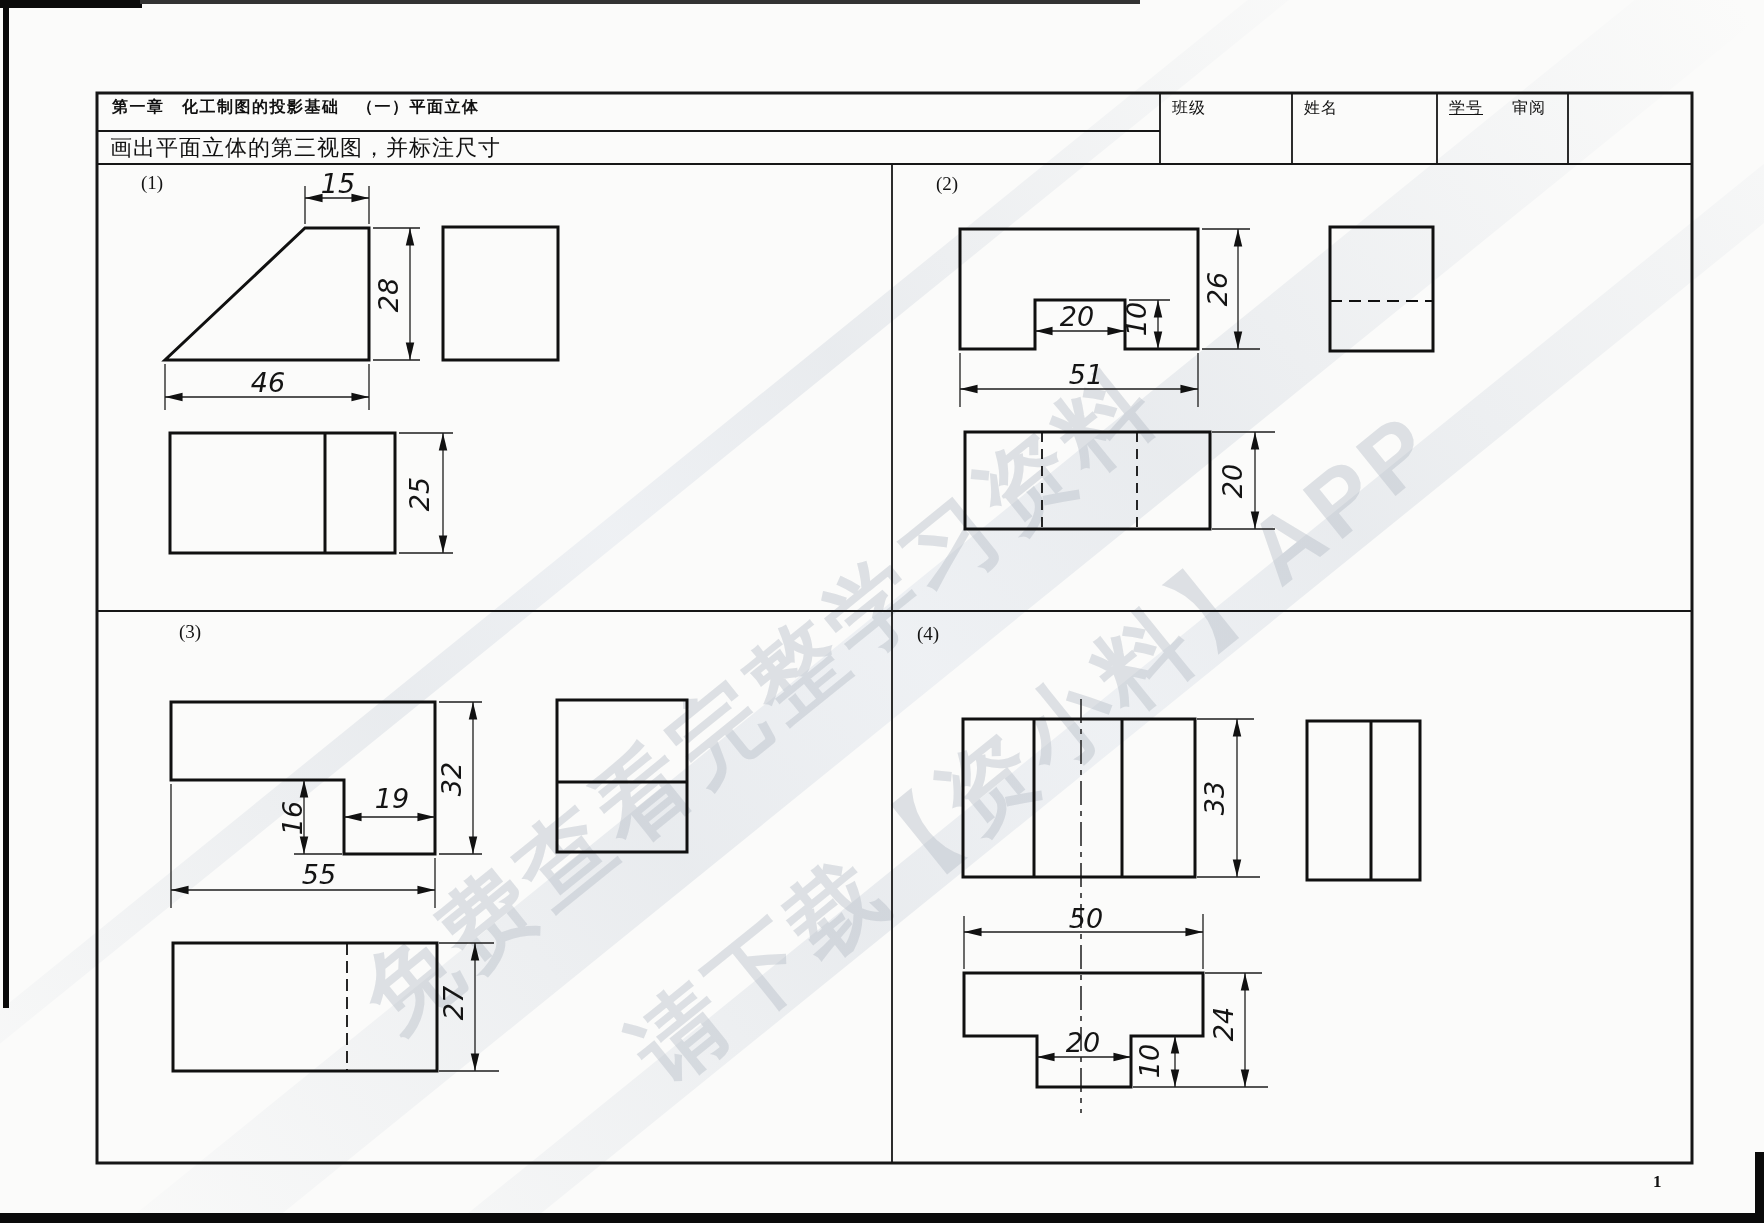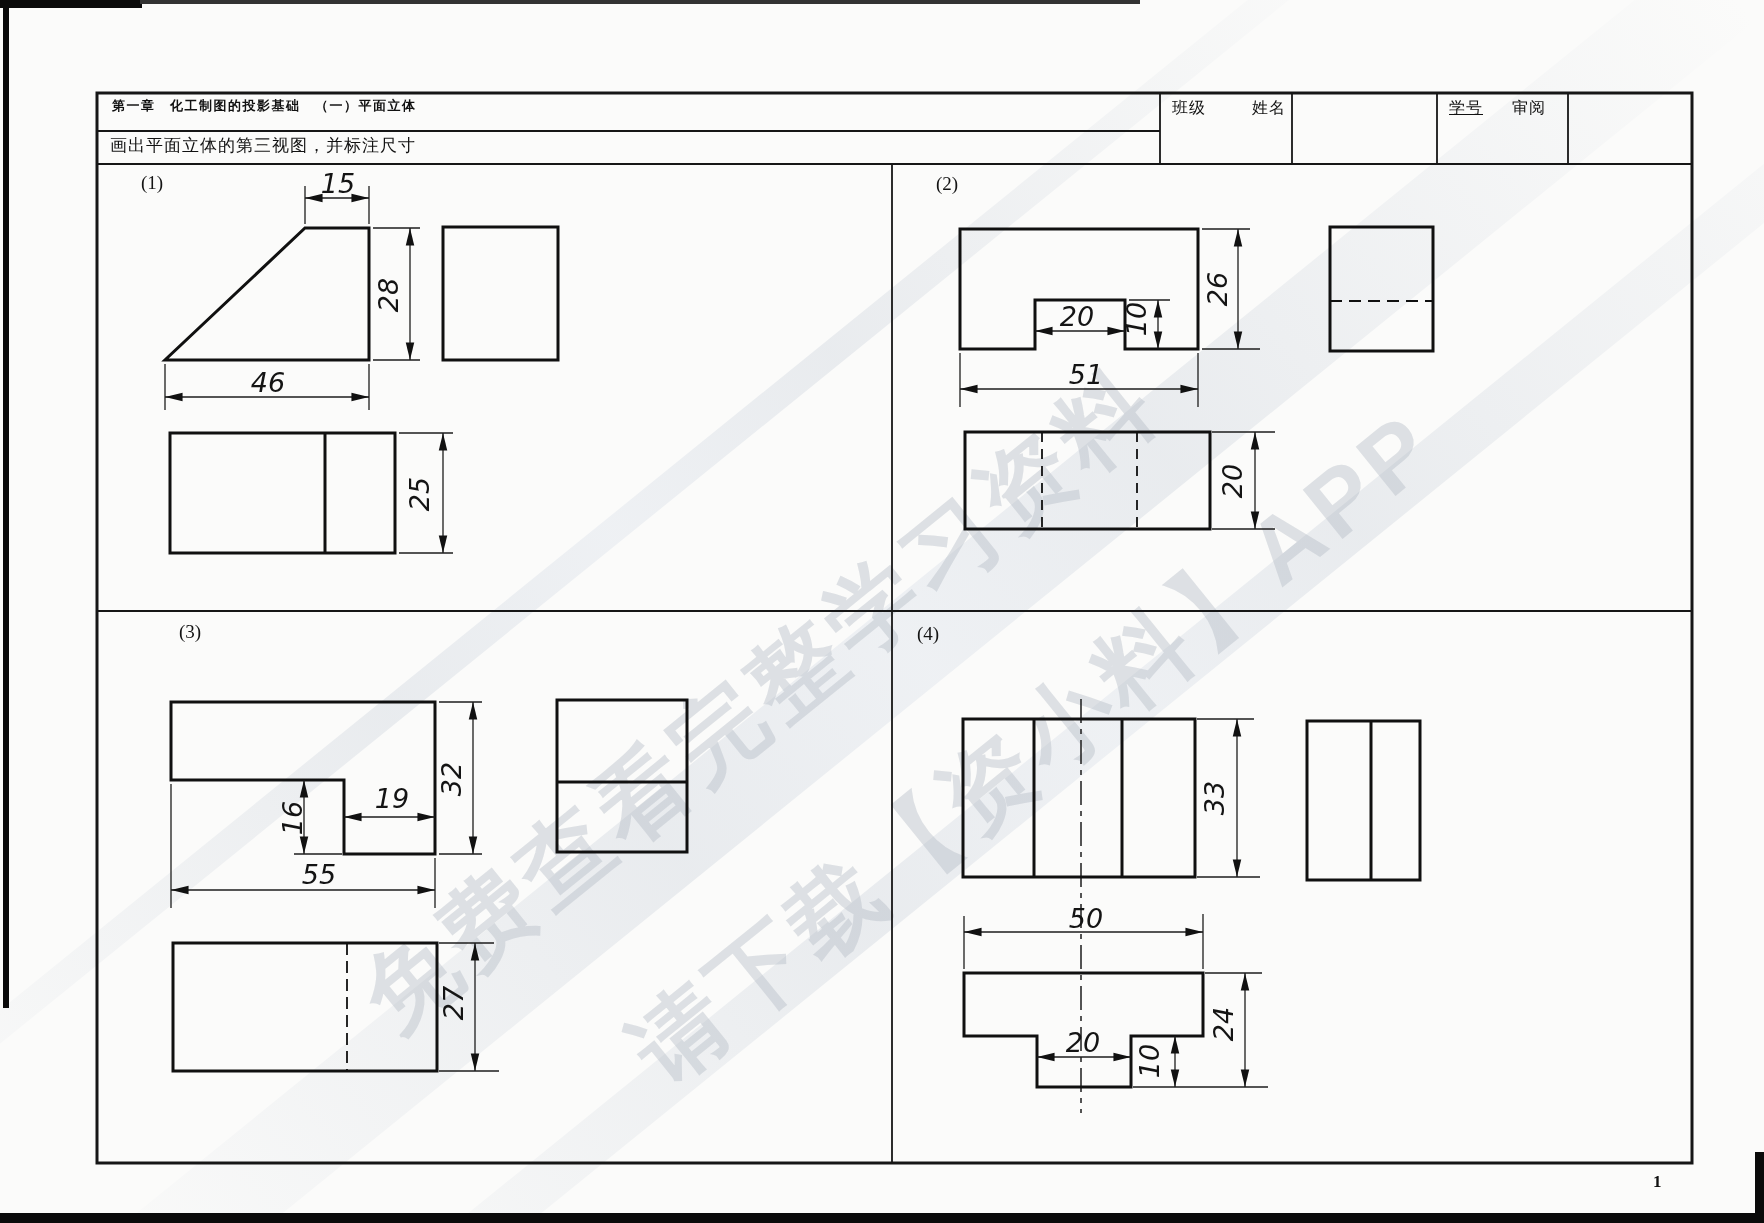--- a/index.html
+++ b/index.html
@@ -10,24 +10,24 @@
   
   .streak{position:absolute;pointer-events:none;
           background:linear-gradient(90deg,rgba(255,255,255,0) 0%,rgba(223,227,232,.65) 35%,rgba(235,238,242,.8) 50%,rgba(223,227,232,.65) 65%,rgba(255,255,255,0) 100%);}
   
   .watermark{position:absolute;white-space:nowrap;font-weight:700;
              font-size:92px;letter-spacing:7px;color:rgba(174,181,192,.38);
              transform:translate(-50%,-50%) rotate(-39deg);pointer-events:none;
              font-family:"Liberation Sans",sans-serif;}
   
   .hdr{position:absolute;line-height:1;}
-  .title{left:112px;top:99px;font-size:13px;font-weight:700;letter-spacing:1.5px;}
-  .instruction{left:110px;top:137px;font-size:17px;letter-spacing:1px;font-family:Liberation Serif, serif;}
+  .title{left:112px;top:99px;font-size:16px;font-weight:700;letter-spacing:1.5px;}
+  .instruction{left:110px;top:137px;font-size:22px;letter-spacing:1px;font-family:Liberation Serif, serif;}
   .field{top:100px;font-size:16px;letter-spacing:1px;}
-  .f0{left:1172px;} .f1{left:1252px;} .f2{left:1449px;text-decoration:underline;} .f3{left:1512px;}
+  .f0{left:1172px;} .f1{left:1304px;} .f2{left:1449px;text-decoration:underline;} .f3{left:1512px;}
   .pageno{position:absolute;left:1653px;top:1172px;font:700 17px "Liberation Serif",serif;}
   svg{position:absolute;left:0;top:0;}
   svg text{fill:#141414;}
   .dim{font:italic 27px "DejaVu Sans",sans-serif;text-anchor:middle;}
   .plabel{font:19px "Liberation Serif",serif;}
 </style>
 </head>
 <body>
 
 <div class="page">

